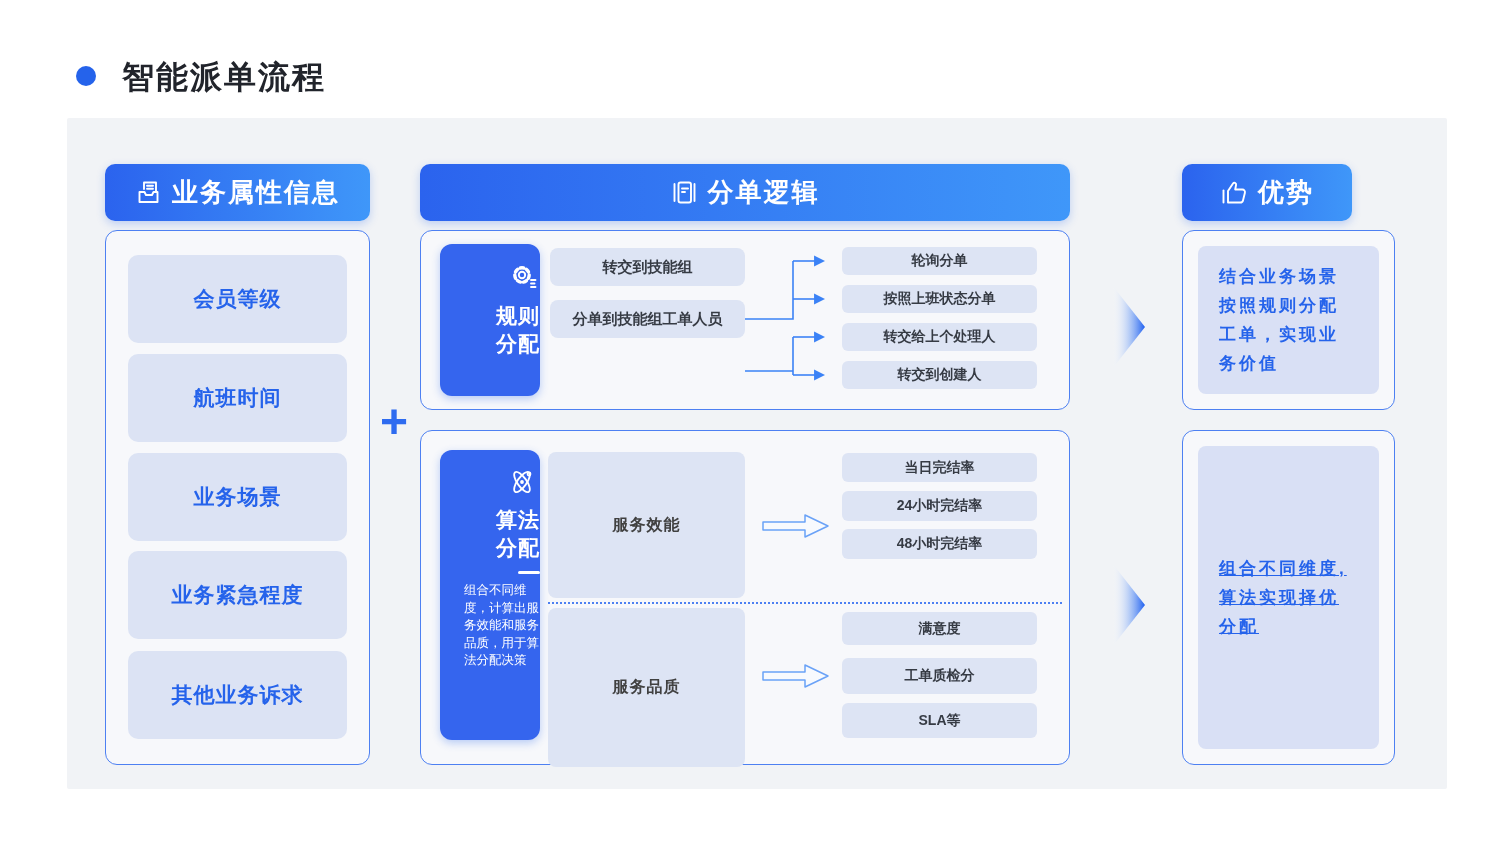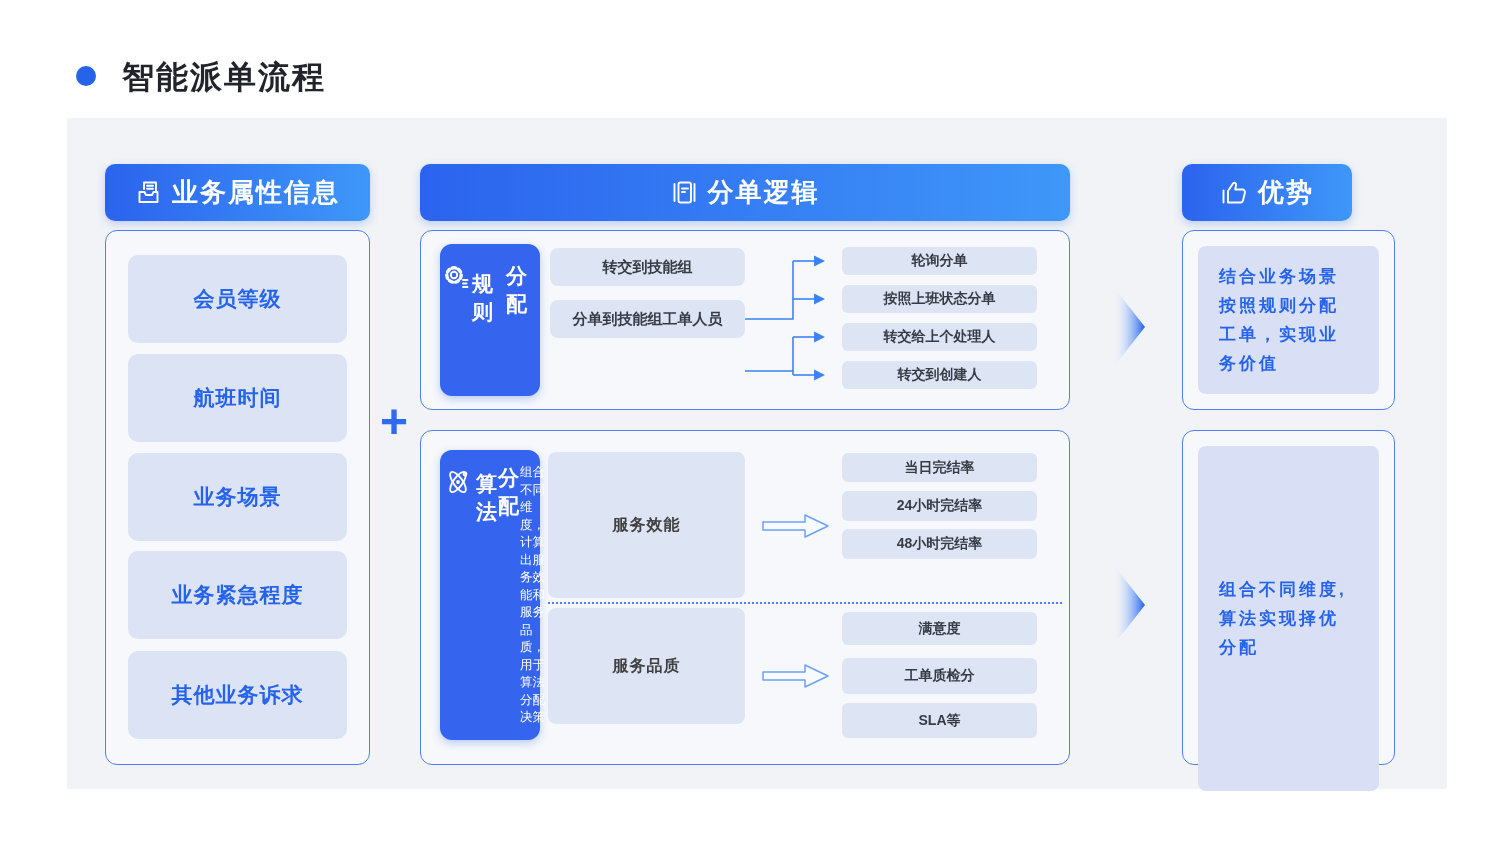--- a/index.html
+++ b/index.html
@@ -43,21 +43,21 @@
     left:128px; width:219px; height:88px; border-radius:10px; background:#dce3f4;
     display:flex; align-items:center; justify-content:center;
     color:#2563eb; font-size:21px; font-weight:700; letter-spacing:1px;
   }
 
   .plus { left:374px; top:394px; width:40px; text-align:center; font-size:48px; font-weight:700; color:#2e6bf0; }
 
   
   .blue-box {
     width:100px; border-radius:12px; background:#3565ee;
-    display:flex; flex-direction:row; align-items:flex-start;
+    display:flex; flex-direction:column; align-items:flex-end;
     color:#ffffff; box-shadow:0 3px 8px rgba(37,99,235,.3);
   }
   .bb-rule { left:440px; top:244px; height:152px; padding-top:18px; }
   .bb-algo { left:440px; top:450px; height:290px; padding-top:14px; }
   .bb-title { font-size:21px; font-weight:700; line-height:28px; letter-spacing:1px; }
   .bb-divider { width:22px; height:3px; border-radius:2px; background:#ffffff; margin:9px 0 8px 0; }
   .bb-desc { width:76px; font-size:12.5px; line-height:17.5px; font-weight:400; text-align:left; }
 
   
   .method {
@@ -83,21 +83,21 @@
   .dotted-divider { left:548px; top:602px; width:514px; height:0; border-top:2px dotted #4d80f2; }
 
   
   .adv-box {
     left:1198px; width:181px; border-radius:8px; background:#d9e0f5;
     display:flex; align-items:center; justify-content:center;
     padding:0 21px;
     color:#2563eb; font-size:17px; font-weight:700; line-height:29px; letter-spacing:3px;
   }
   .adv-1 { top:246px; height:148px; }
-  .adv-2 { top:446px; height:345px; }
+  .adv-2 { top:446px; height:303px;text-decoration:underline; }
 
   svg { display:block; }
 </style>
 </head>
 <body>
 
 <div class="page">
 
   <div class="abs title-dot"></div>
   <div class="abs page-title">智能派单流程</div>
@@ -184,21 +184,21 @@
         <circle cx="25" cy="10" r="1.5"></circle>
       </svg>
     </span>
     <div class="bb-title" style="margin-top:6px">算法</div>
     <div class="bb-title">分配</div>
     <div class="bb-divider"></div>
     <div class="bb-desc">组合不同维度，计算出服务效能和服务品质，用于算法分配决策</div>
   </div>
 
   <div class="abs dim-box" style="top:452px; height:146px">服务效能</div>
-  <div class="abs dim-box" style="top:608px; height:116px">服务品质</div>
+  <div class="abs dim-box" style="top:608px; height:159px">服务品质</div>
   <div class="abs dotted-divider"></div>
 
   <svg class="abs" style="left:762px; top:512px;" width="68" height="28" viewBox="0 0 68 28">
     <polygon points="1,10 43,10 43,3 66,14 43,25 43,18 1,18" fill="#f7fafe" stroke="#6aa2f7" stroke-width="1.5" stroke-linejoin="round"></polygon>
   </svg>
   <svg class="abs" style="left:762px; top:662px;" width="68" height="28" viewBox="0 0 68 28">
     <polygon points="1,10 43,10 43,3 66,14 43,25 43,18 1,18" fill="#f7fafe" stroke="#6aa2f7" stroke-width="1.5" stroke-linejoin="round"></polygon>
   </svg>
 
   <div class="abs metric" style="top:453px; height:29px">当日完结率</div>

